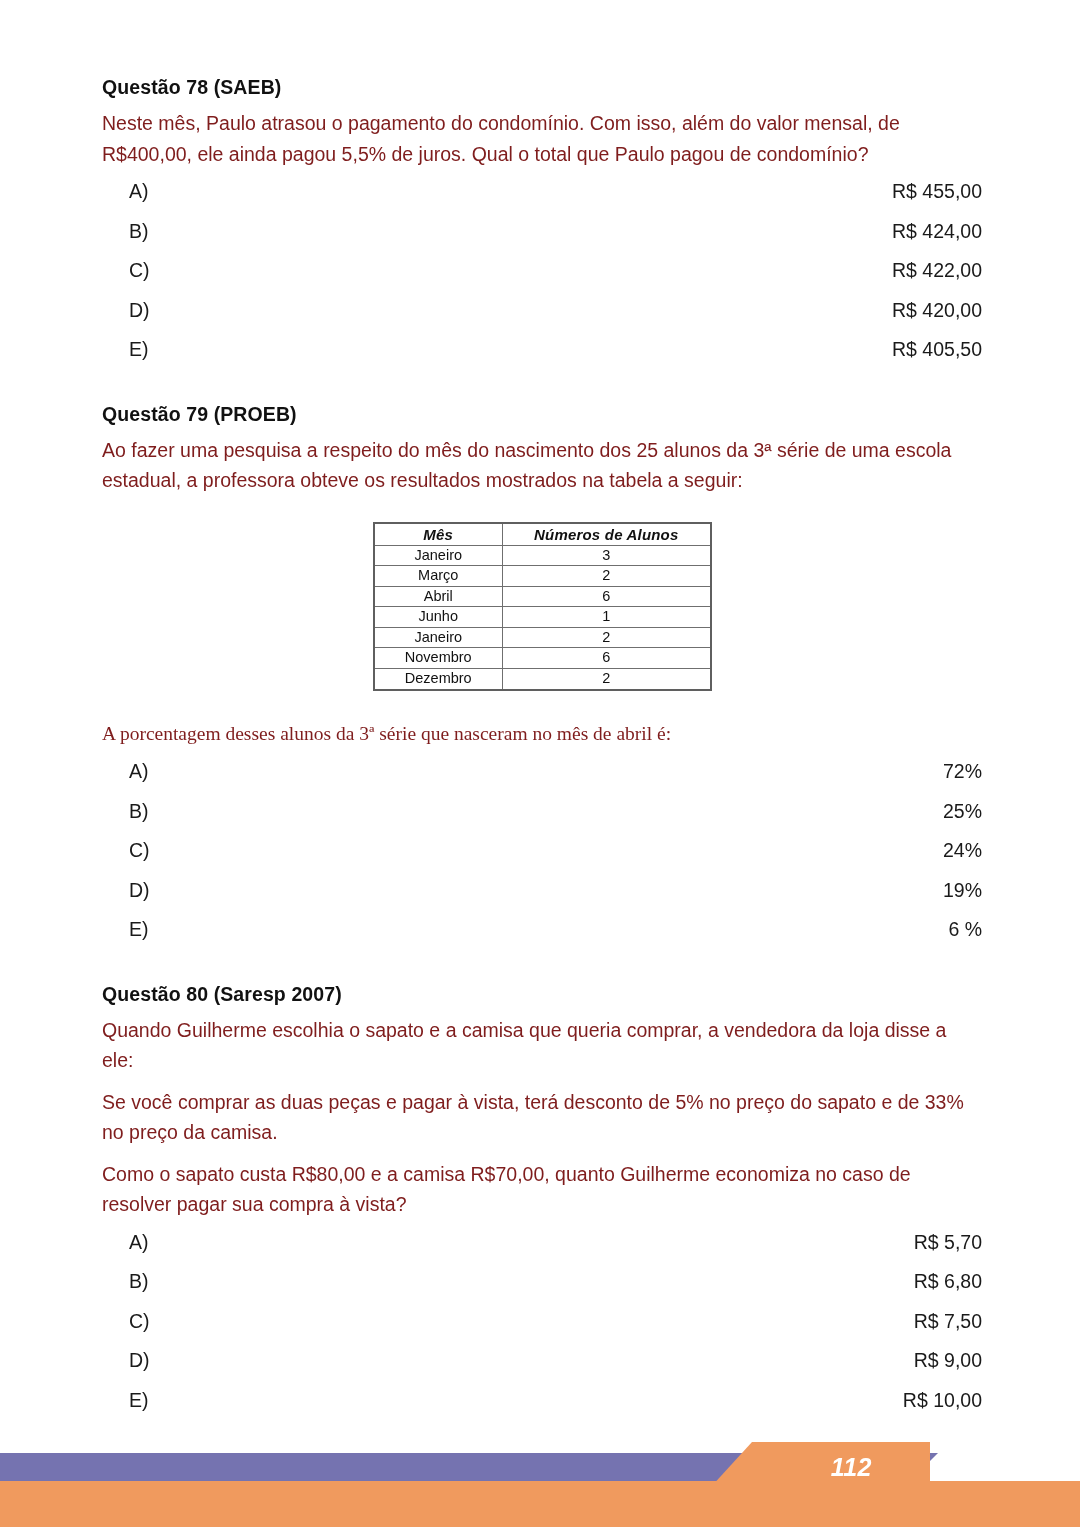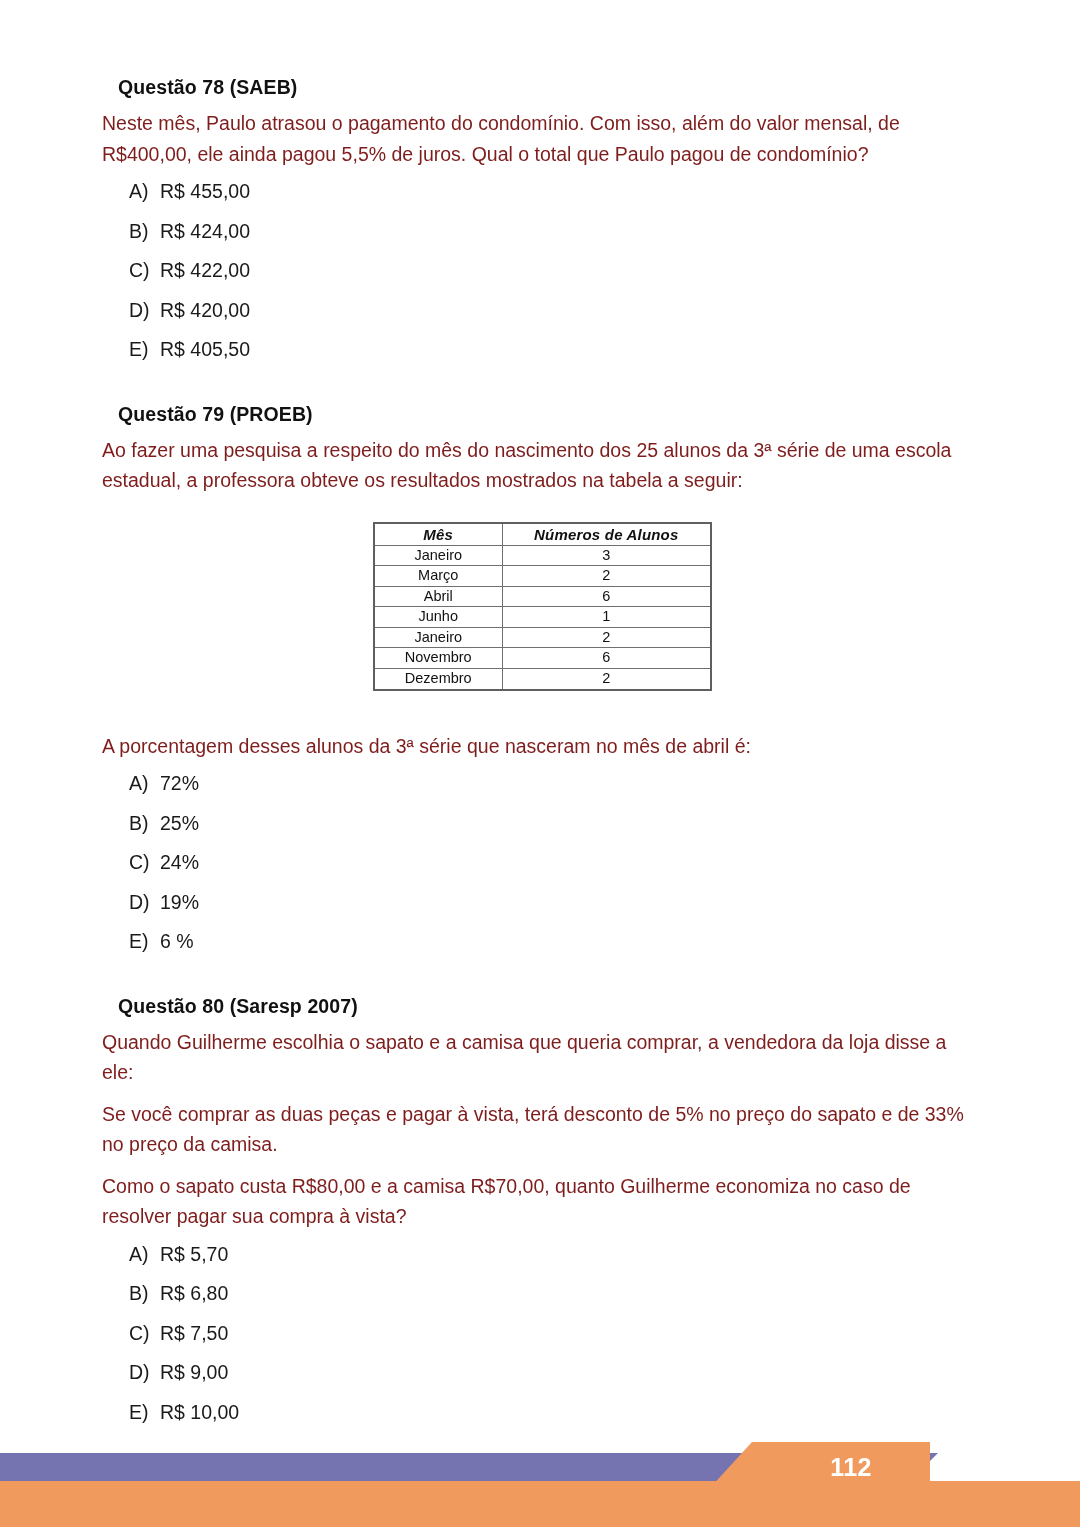--- a/index.html
+++ b/index.html
@@ -35,21 +35,21 @@
 
   
   .question {
     margin: 0 0 0 0;
   }
   .q-heading {
     font-size: 19.5px;
     font-weight: bold;
     line-height: 30px;
     letter-spacing: 0.1px;
-    margin: 0 0 6px 16px;
+    margin: 0 0 6px 0;
     color: #111111;
   }
   .q-para {
     font-size: 19.5px;
     line-height: 30.5px;
     margin: 0 0 4px 0;
     color: #7f1d1d;
     text-align: left;
   }
   .q-para + .q-para {
@@ -68,20 +68,21 @@
     line-height: 30px;
     margin-bottom: 9.5px;
     padding-left: 27px;
   }
   .option-letter {
     width: 31px;
     flex: 0 0 31px;
   }
   .option-text {
     flex: 1 1 auto;
+    text-align: right;
   }
 
   
   .gap-after-q78 { height: 25px; }
   .gap-after-q79 { height: 25px; }
 
   
   .table-wrap {
     display: flex;
     justify-content: center;
@@ -125,20 +126,21 @@
     border-left: 1px solid #6f6f6f;
   }
 
   
   .footer {
     position: absolute;
     left: 0;
     bottom: 0;
     width: 930px;
     height: 107px;
+    font-style: italic;
   }
   .footer-purple {
     position: absolute;
     left: 0;
     top: 33px;
     width: 910px;
     height: 28px;
     background: #7573b0;
   }
   .footer-purple-tip {
@@ -256,21 +258,21 @@
               <td class="count">6</td>
             </tr>
             <tr>
               <td class="month">Dezembro</td>
               <td class="count">2</td>
             </tr>
           </tbody>
         </table>
       </div>
 
-      <p class="q-para" style="margin-top:40px;">A porcentagem desses alunos da 3ª série que nasceram no mês de abril é:</p>
+      <p class="q-para" style="margin-top:28px;font-family:Liberation Serif, serif;">A porcentagem desses alunos da 3ª série que nasceram no mês de abril é:</p>
 
       <ul class="options">
         <li class="option">
           <span class="option-letter">A)</span>
           <span class="option-text">72%</span>
         </li>
         <li class="option">
           <span class="option-letter">B)</span>
           <span class="option-text">25%</span>
         </li>

